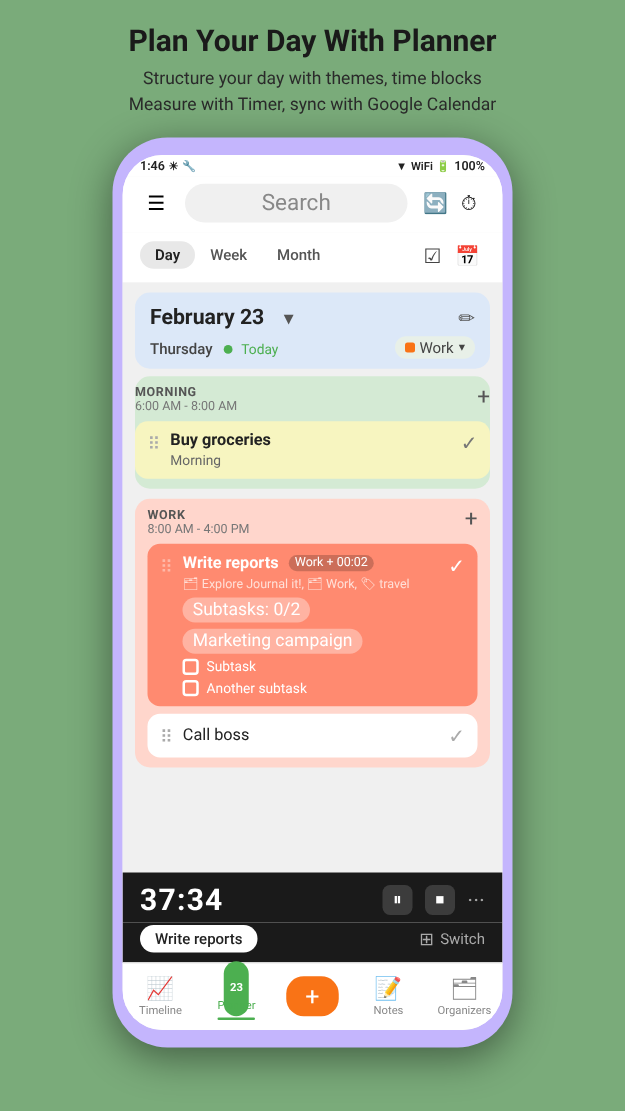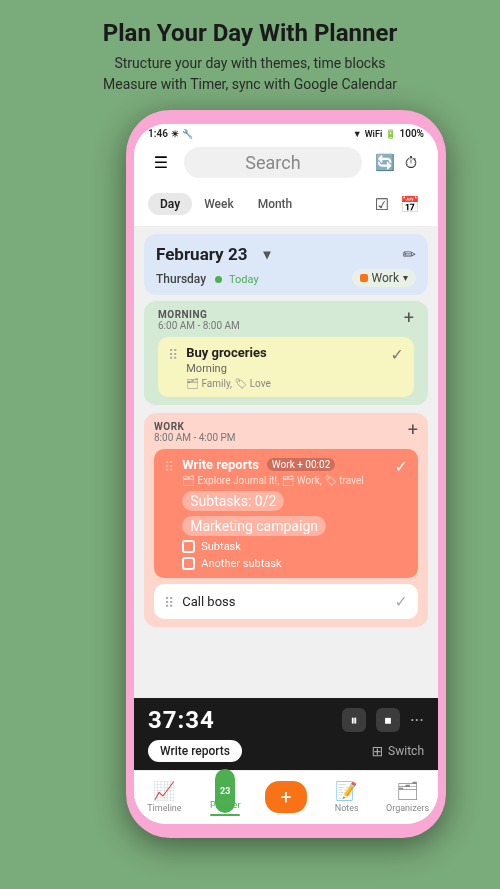--- a/index.html
+++ b/index.html
@@ -31,25 +31,24 @@
     }
 
     
     .phone-frame {
       position: absolute;
       left: 50%;
       transform: translateX(-50%);
       top: 110px;
       width: 320px;
       height: 728px;
-      background: #f9a8d4;
+      background: #c4b5fd;
       border-radius: 44px;
       padding: 14px 8px;
       box-shadow: 0 8px 32px rgba(0,0,0,0.45);
-      margin-left: 36px;
     }
 
     .phone-screen {
       width: 100%;
       height: 100%;
       background: #f5f5f5;
       border-radius: 32px;
       overflow: hidden;
       display: flex;
       flex-direction: column;
@@ -190,21 +189,21 @@
       width: 8px; height: 8px;
       background: #f97316;
       border-radius: 2px;
     }
 
     
     .time-section {
       background: #d4ead4;
       margin: 0 10px 8px;
       border-radius: 12px;
-      padding: 8px 14px;
+      padding: 8px 0;
     }
     .time-section-header {
       display: flex;
       justify-content: space-between;
       align-items: flex-start;
       margin-bottom: 6px;
     }
     .time-section-title {
       font-size: 10px;
       font-weight: 700;
@@ -516,21 +515,20 @@
             <div class="time-section-time">6:00 AM - 8:00 AM</div>
           </div>
           <div class="time-section-add">+</div>
         </div>
         <div class="task-card">
           <div class="task-card-row">
             <div class="task-drag-icon">⠿</div>
             <div class="task-content">
               <div class="task-title">Buy groceries</div>
               <div class="task-sub">Morning</div>
-              <div class="task-tags">🗂 Family, 🏷 Love</div>
             </div>
             <div class="task-check">✓</div>
           </div>
         </div>
       </div>
 
       <div class="work-section">
         <div class="time-section-header">
           <div>
             <div class="time-section-title">WORK</div>

